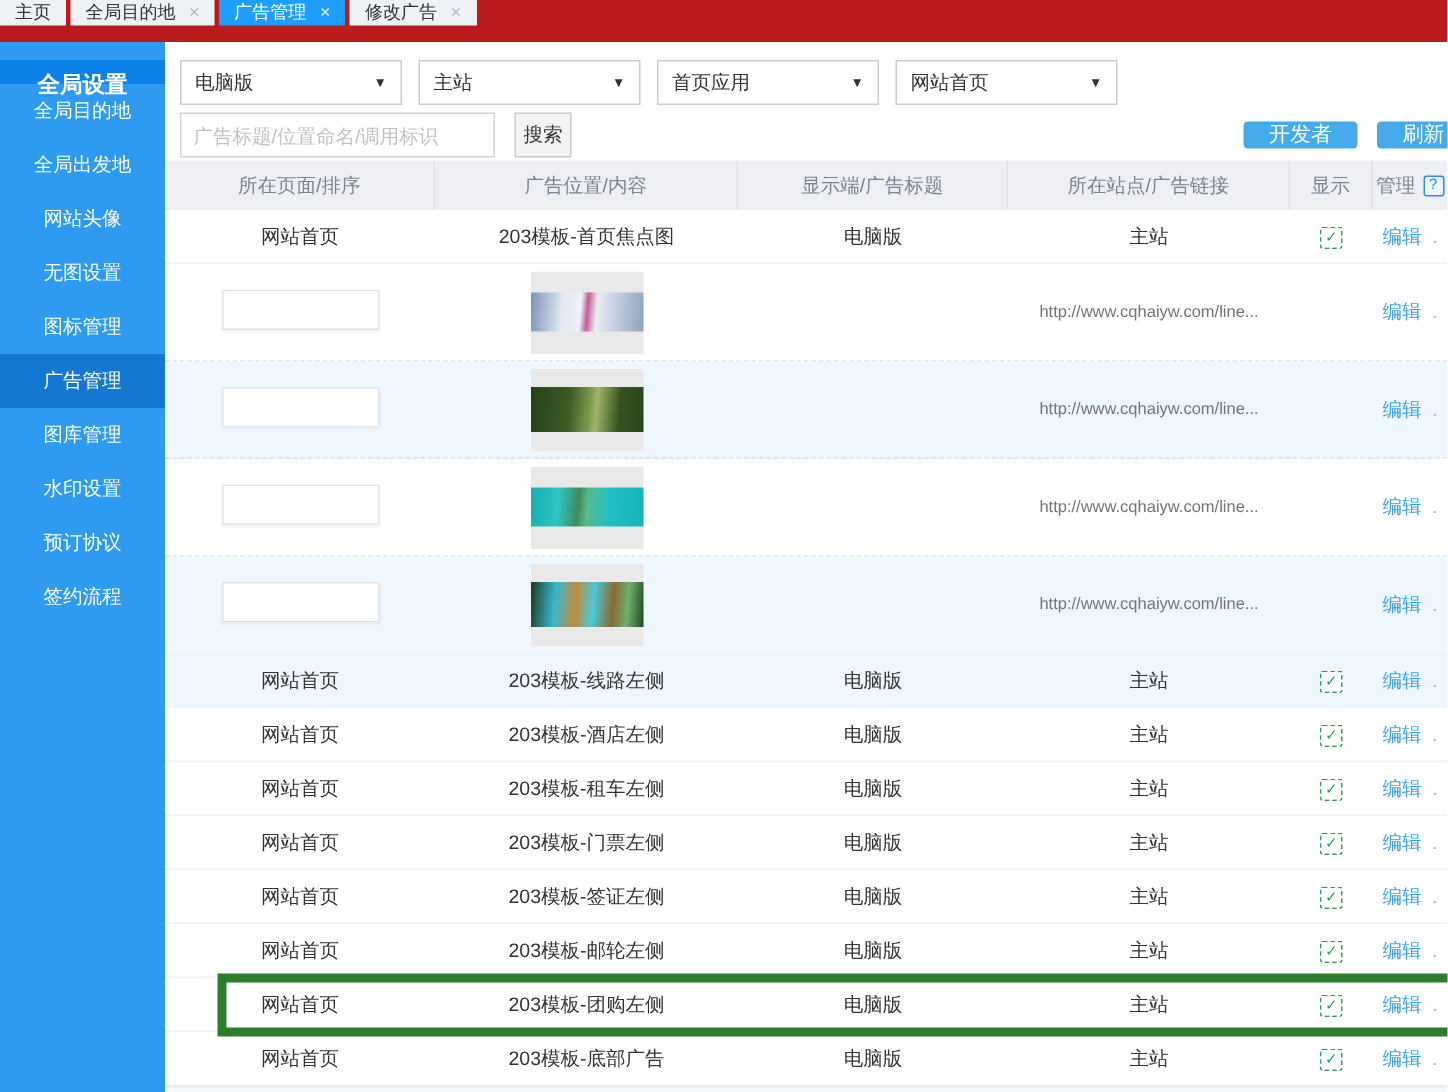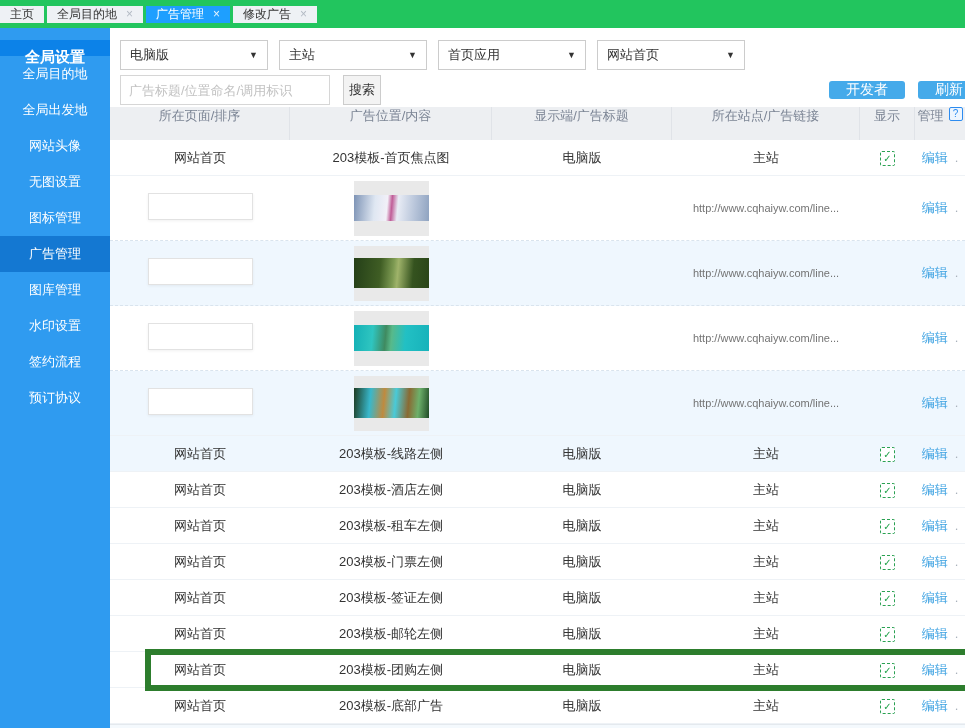--- a/index.html
+++ b/index.html
@@ -1,21 +1,21 @@
 <!DOCTYPE html>
 <html><head>
 <meta charset="utf-8">
 <style>
   * { margin:0; padding:0; box-sizing:border-box; }
   html,body { width:965px; height:728px; overflow:hidden; }
   body { font-family:"Liberation Sans","DejaVu Sans",sans-serif; background:#fff; }
   .page { width:965px; height:728px; overflow:hidden; position:relative; }
 
   
-  .tabbar { height:28px; background:#22c55e; display:flex; gap:3px; align-items:center; }
+  .tabbar { height:28px; background:#b91c1c; display:flex; gap:3px; align-items:flex-start;font-family:Liberation Mono, monospace; }
   .tab { display:flex; align-items:center; padding:0 10px; background:#eef1f5; color:#333;
          font-size:12px; cursor:pointer; white-space:nowrap; }
   .tab.active { background:#1E9FFF; color:#fff; }
   .tab .close { margin-left:9px; font-size:12px; color:#b3bac4; line-height:1; }
   .tab.active .close { color:#e8f4ff; }
 
   
   .split { display:flex; height:700px; }
 
   
@@ -41,21 +41,21 @@
   .search-btn { width:38px; height:30px; margin-left:13px; background:#f3f3f3; border:1px solid #ccc;
                 font-size:13px; color:#333; cursor:pointer; }
   .dev-btn { margin-left:auto; }
   .dev-btn,.refresh-btn { height:18px; padding:0 17px; background:#45AAEA; color:#fff; border:none;
                 border-radius:3px; font-size:14px; cursor:pointer; white-space:nowrap; }
   .refresh-btn { margin-left:13px; margin-right:-15px; }
 
   
   .grid-cols { display:grid; grid-template-columns:180px 202px 180px 188px 55px 50px; }
   .thead { margin-top:2px; height:33px; background:#edeff2; }
-  .th { display:flex; justify-content:center; font-size:13px; color:#7b8494;
+  .th { display:flex; align-items:center; justify-content:center; font-size:13px; color:#7b8494;
         border-right:1px solid #e0e3e8; height:33px; }
   .th:last-child { border-right:none; }
   .help-icon { width:14px; height:14px; border:1px solid #2d8cf0; color:#2d8cf0; background:#eef6ff;
                font-size:10px; line-height:12px; text-align:center; margin-left:5px; border-radius:2px; }
 
   .row { min-height:36px; align-items:center; border-bottom:1px solid #eef2f6; position:relative; }
   .row.alt { background:#eff7fe; }
   .row.img { height:65px; }
   .row.sep-dashed { border-bottom:1px dashed #d9e4ee; }
   .cell { text-align:center; font-size:13px; color:#333; overflow:hidden; white-space:nowrap; }
@@ -111,22 +111,22 @@
       <div class="side-header">全局设置</div>
       <div id="side-items">
           <div class="side-item">全局目的地</div>
           <div class="side-item">全局出发地</div>
           <div class="side-item">网站头像</div>
           <div class="side-item">无图设置</div>
           <div class="side-item">图标管理</div>
           <div class="side-item active">广告管理</div>
           <div class="side-item">图库管理</div>
           <div class="side-item">水印设置</div>
+          <div class="side-item">预订协议</div>
           <div class="side-item">签约流程</div>
-          <div class="side-item">预订协议</div>
         </div>
     </div>
 
     <div class="main">
 
       <div class="filters" id="filters">
           <div class="sel">
             <span class="sel-value">电脑版</span>
             <span class="caret">▼</span>
           </div>

